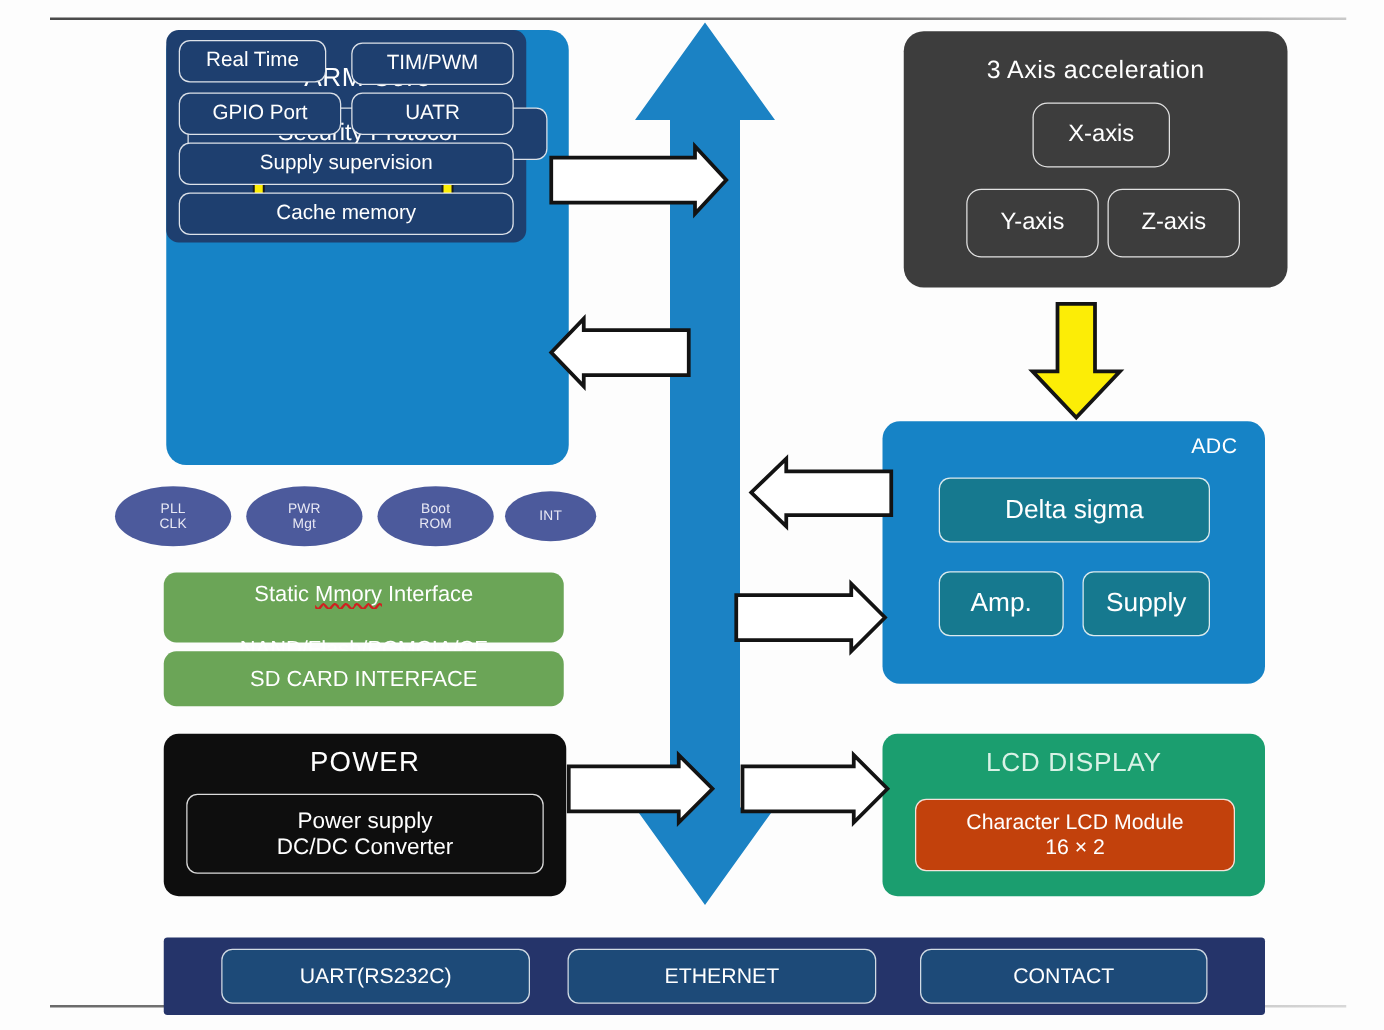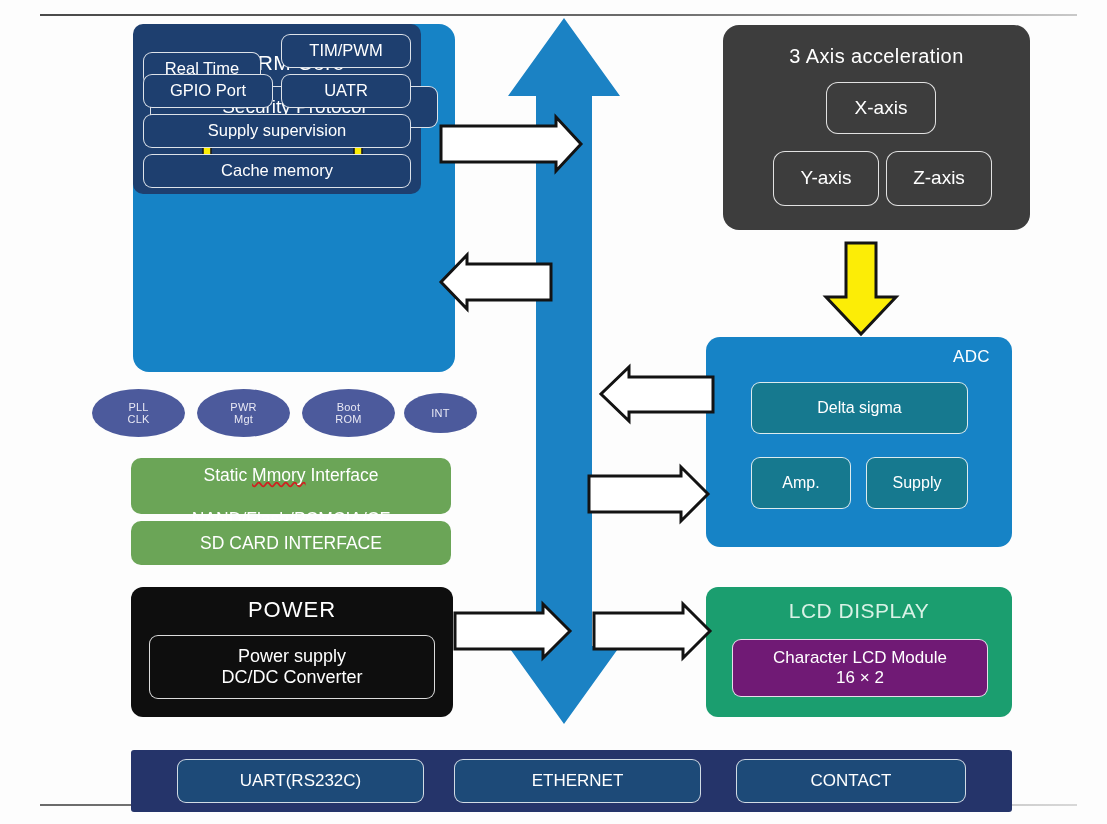--- a/index.html
+++ b/index.html
@@ -74,21 +74,21 @@
   }
   #arm-group {
     left: 17px; top: 160px; width: 288px; height: 170px;
     background: #1e3f6f;
     border-radius: 10px;
   }
   .arm-sub {
     background: #1e3f6f;
     font-size: 16.5px;
   }
-  #arm-rt   { left: 10px; top: 28px;  width: 118px; height: 34px; }
+  #arm-rt   { left: 10px; top: 8px;  width: 118px; height: 34px; }
   #arm-tim  { left: 148px; top: 10px; width: 130px; height: 34px; }
   #arm-gpio { left: 10px; top: 50px;  width: 130px; height: 34px; }
   #arm-uatr { left: 148px; top: 50px; width: 130px; height: 34px; }
   #arm-sup  { left: 10px; top: 90px;  width: 268px; height: 34px; }
   #arm-cache{ left: 10px; top: 130px; width: 268px; height: 34px; }
 
   
   .yarrow-sm {
     position: absolute;
     width: 22px; height: 34px;
@@ -167,36 +167,36 @@
 
   
   #adc {
     left: 706px; top: 337px; width: 306px; height: 210px;
     background: #1683c6;
     border-radius: 14px;
   }
   #adc > .block-title { top: 10px; right: 22px; left: auto; font-size: 17px; text-align: right;}
   .adc-sub {
     background: #16798f;
-    font-size: 16px;
+    font-size: 21px;
   }
   #adc-delta { left: 45px; top: 45px;  width: 217px; height: 52px; }
   #adc-amp   { left: 45px; top: 120px; width: 100px; height: 52px; }
   #adc-filt  { left: 160px; top: 120px; width: 102px; height: 52px; }
 
   
   #lcd {
     left: 706px; top: 587px; width: 306px; height: 130px;
     background: #1b9e6f;
     border-radius: 12px;
   }
   #lcd > .block-title { top: 12px; font-size: 21px; color: #d9f2e6; letter-spacing: .5px;}
   #lcd-inner {
     left: 26px; top: 52px; width: 256px; height: 58px;
-    background: #701a75;
+    background: #c2410c;
     font-size: 17px;
   }
 
   
   #bottom-bar {
     position: absolute;
     left: 131px; top: 735px; width: 881px; height: 62px;
     background: #25346a;
     border-radius: 3px;
     margin-top: 15px;

